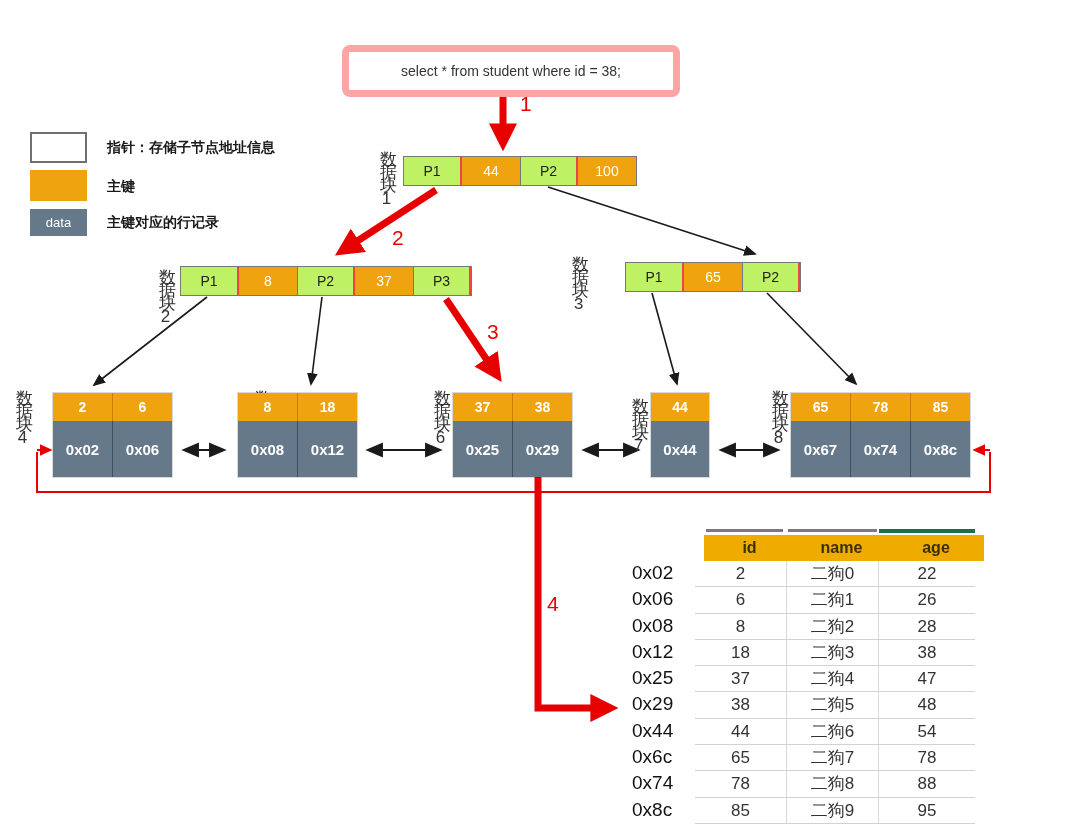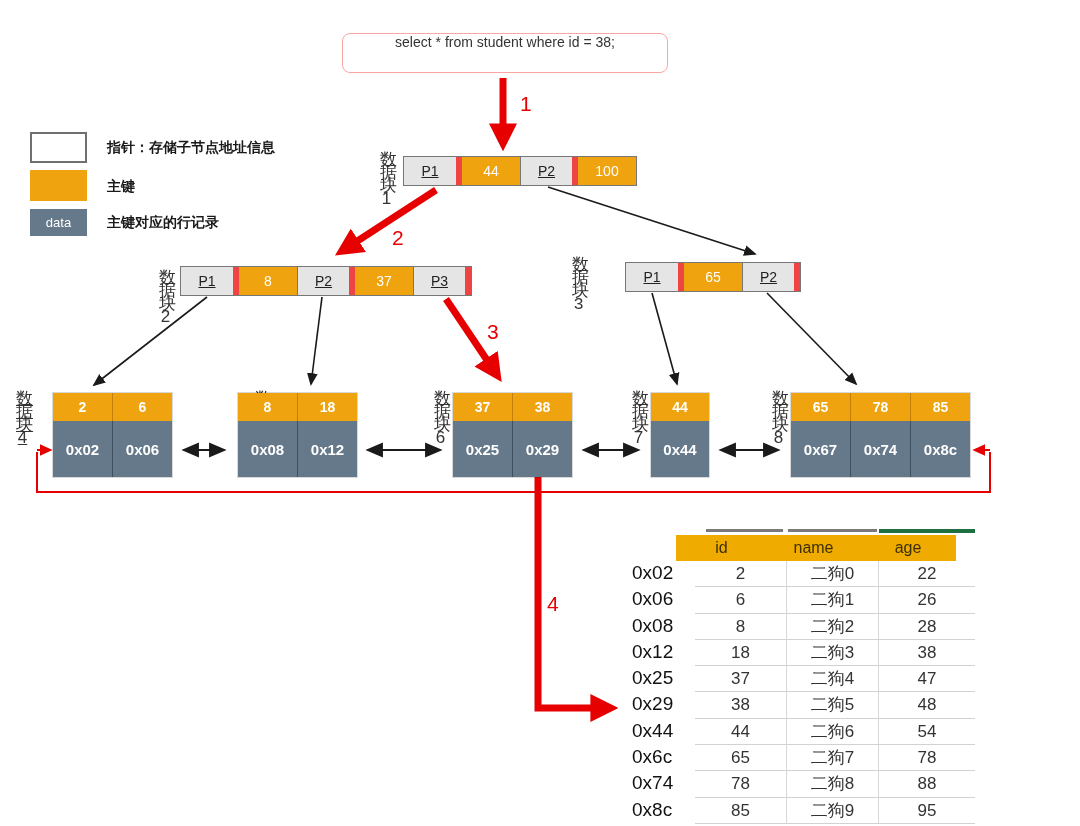--- a/index.html
+++ b/index.html
@@ -4,23 +4,23 @@
 <style>
   html,body{margin:0;padding:0;background:#fff;}
   #canvas{
     position:relative;width:1080px;height:826px;background:#fff;overflow:hidden;
     font-family:"Liberation Sans","DejaVu Sans",sans-serif;color:#1a1a1a;
   }
   #arrows{position:absolute;left:0;top:0;width:1080px;height:826px;pointer-events:none;}
 
   
   .sqlbox{
-    position:absolute;left:342px;top:33px;width:324px;height:38px;
-    border:1px solid #fca5a5;border-radius:8px;background:#fff;
-    display:flex;align-items:flex-start;justify-content:center;
+    position:absolute;left:342px;top:45px;width:324px;height:38px;
+    border:7px solid #fca5a5;border-radius:8px;background:#fff;
+    display:flex;align-items:center;justify-content:center;
     font-size:14px;color:#333;
   }
 
   
   .step{position:absolute;color:#e60000;font-size:21px;font-weight:500;}
 
   
   .lg-box{position:absolute;box-sizing:border-box;}
   .lg-pointer{left:30px;top:132px;width:57px;height:31px;border:2px solid #707070;background:#fff;}
   .lg-key{left:30px;top:170px;width:57px;height:31px;background:#efa30f;}
@@ -30,37 +30,37 @@
 
   
   .vlabel{
     position:absolute;width:13px;font-size:17px;line-height:13px;color:#333;
     word-break:break-all;text-align:center;
   }
 
   
   .inode{position:absolute;display:flex;height:30px;box-sizing:border-box;border:1px solid #777;}
   .inode .cell{width:58px;height:28px;line-height:28px;text-align:center;font-size:14px;box-sizing:border-box;}
-  .inode .pc{background:#e5e5e5;color:#222;border-left:1px solid #777;border-right:6px solid #ef4444;text-decoration:underline;}
+  .inode .pc{background:#bef264;color:#222;border-left:1px solid #777;border-right:2px solid #ef4444;}
   .inode .pc:first-child{border-left:none;}
   .inode .kc{background:#efa30f;color:#fff;}
 
   
   .leaf{position:absolute;top:392px;box-sizing:border-box;border:1px solid rgba(0,0,0,0.15);}
   .leaf .krow{display:flex;height:28px;background:#efa30f;}
   .leaf .krow .kc{flex:1;line-height:28px;text-align:center;color:#fff;font-size:14px;font-weight:bold;
     border-right:1px solid rgba(160,100,0,0.55);}
   .leaf .krow .kc:last-child{border-right:none;}
   .leaf .drow{display:flex;height:56px;background:#66798b;}
   .leaf .drow .dc{flex:1;display:flex;align-items:center;justify-content:center;color:#fff;
     font-size:15px;font-weight:bold;border-right:1px solid rgba(30,45,60,0.55);}
   .leaf .drow .dc:last-child{border-right:none;}
 
   
-  .thead{position:absolute;left:676px;top:535px;height:26px;display:flex;background:#f0ab00;}
+  .thead{position:absolute;left:704px;top:535px;height:26px;display:flex;background:#f0ab00;font-weight:bold;}
   .thead .hc{line-height:26px;text-align:center;font-size:16px;color:#3a3000;}
   .hc-id{width:91px;} .hc-name{width:93px;} .hc-age{width:96px;}
   .bar{position:absolute;height:3px;}
   .bar-gray1{left:706px;top:529px;width:77px;background:#7a7a7a;}
   .bar-gray2{left:788px;top:529px;width:89px;background:#7a7a7a;}
   .bar-green{left:879px;top:529px;width:96px;background:#1e6f41;height:4px;}
   .trows{position:absolute;left:0;top:561px;width:1080px;}
   .trow{position:relative;height:26.3px;}
   .trow .addr{position:absolute;left:632px;top:1px;width:60px;font-size:19px;color:#111;}
   .trow .tc{position:absolute;top:0;height:26.3px;line-height:26px;text-align:center;
@@ -155,21 +155,21 @@
     <div class="cell pc">P3</div>
   </div>
 
   <div class="vlabel" style="left:572px;top:259px;font-family:Liberation Mono, monospace;">数据块3</div>
   <div class="inode" style="left:625px;top:262px;">
     <div class="cell pc">P1</div>
     <div class="cell kc">65</div>
     <div class="cell pc">P2</div>
   </div>
 
-  <div class="vlabel" style="left:16px;top:392px;text-decoration:underline;">数据块4</div>
+  <div class="vlabel" style="left:16px;top:392px;">数据块4</div>
   <div class="leaf" style="left:52px;width:121px;">
     <div class="krow">
       <div class="kc">2</div>
       <div class="kc">6</div>
     </div>
     <div class="drow">
       <div class="dc">0x02</div>
       <div class="dc">0x06</div>
     </div>
   </div>
@@ -191,21 +191,21 @@
     <div class="krow">
       <div class="kc">37</div>
       <div class="kc">38</div>
     </div>
     <div class="drow">
       <div class="dc">0x25</div>
       <div class="dc">0x29</div>
     </div>
   </div>
 
-  <div class="vlabel" style="left:632px;top:392px;">数据块7</div>
+  <div class="vlabel" style="left:632px;top:400px;">数据块7</div>
   <div class="leaf" style="left:650px;width:60px;">
     <div class="krow">
       <div class="kc">44</div>
     </div>
     <div class="drow">
       <div class="dc">0x44</div>
     </div>
   </div>
 
   <div class="vlabel" style="left:772px;top:392px;">数据块8</div>

